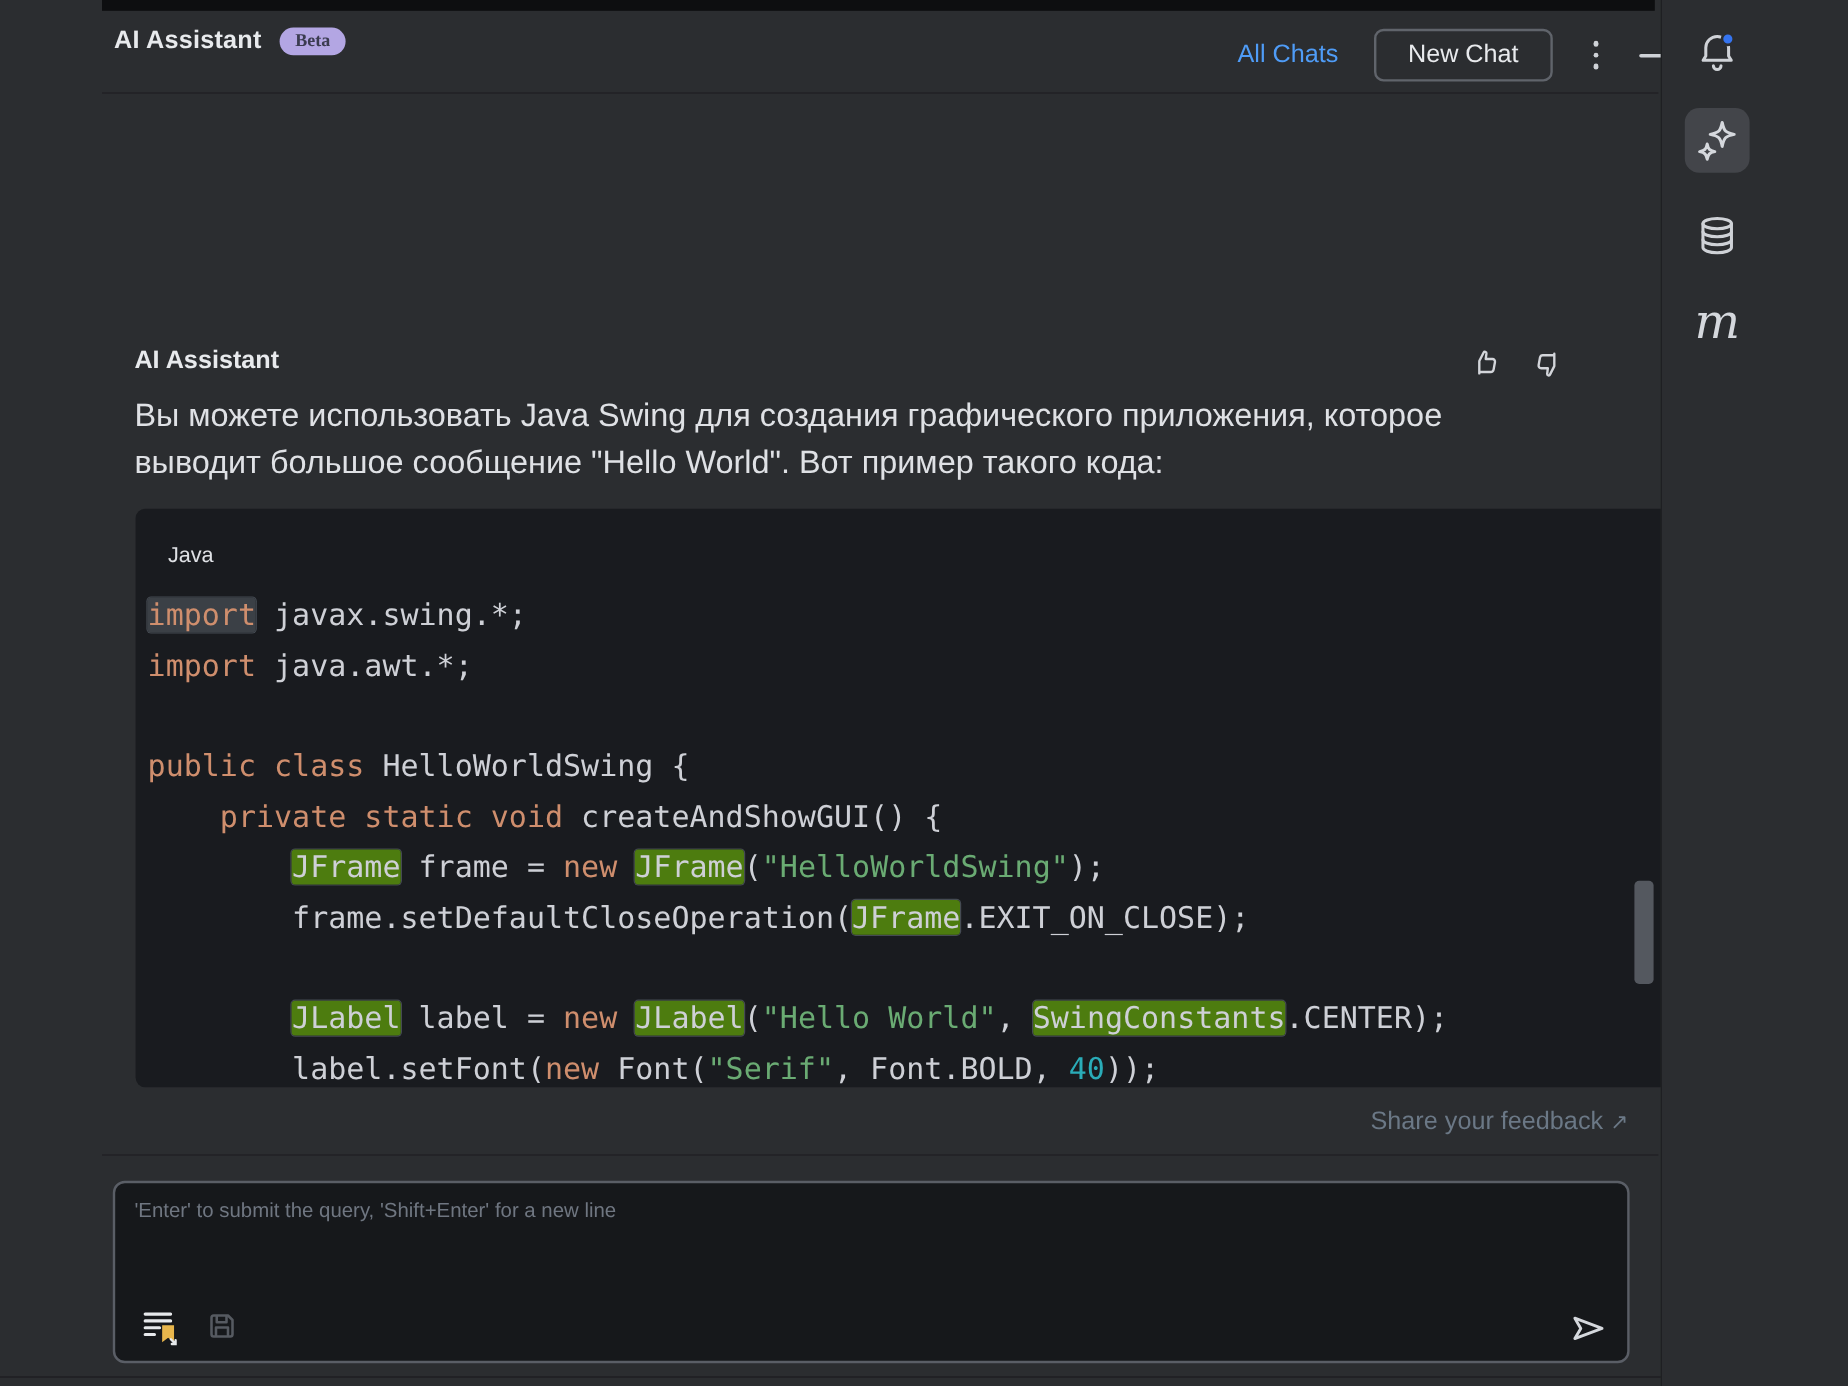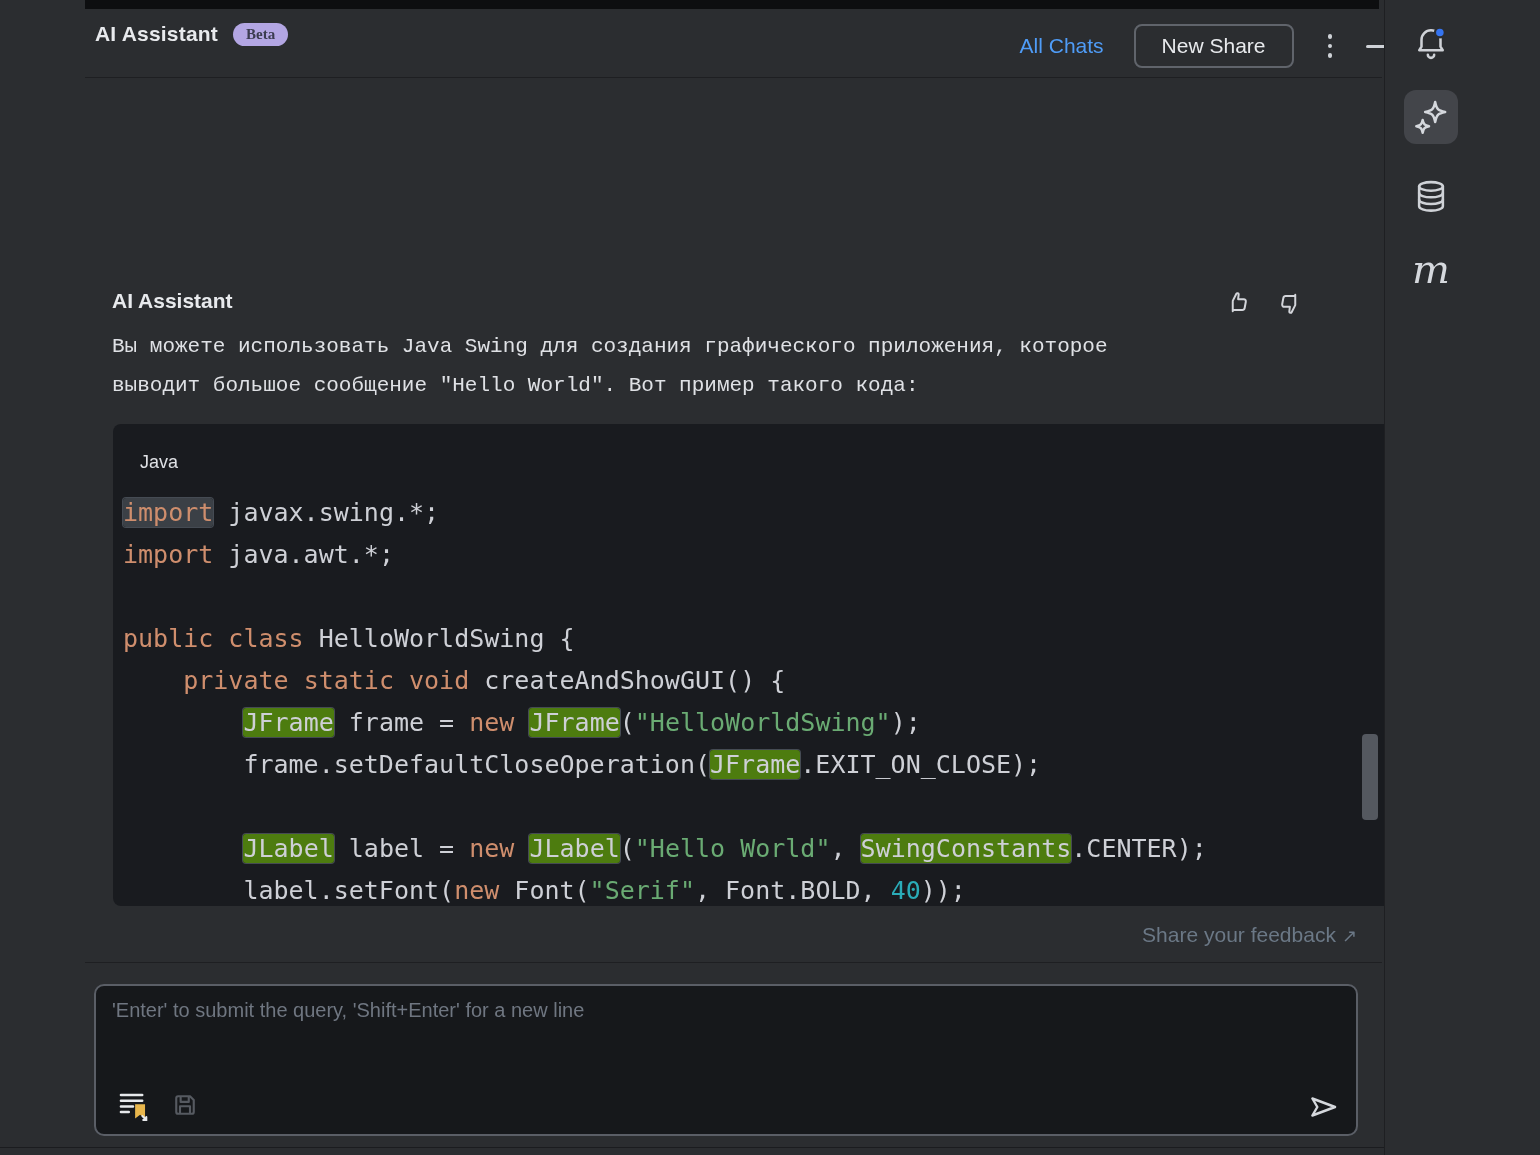--- a/index.html
+++ b/index.html
@@ -33,21 +33,21 @@
     background:#45484c;border-radius:0 0 14px 2px;}
   .me-author{left:26px;top:15px;font-size:21px;font-weight:bold;color:#eceef1;}
   .card-kebab{left:1104px;top:14px;}
   .card-kebab i{width:4px;height:4px;background:#dadce0;}
   .msg-lines{left:26px;top:50px;width:1100px;font-size:21px;line-height:39px;color:#e3e5e8;}
 
   
   .ai-author{left:112px;top:289px;font-size:21px;font-weight:bold;color:#e8eaed;}
   .thumbs{top:289px;left:1224px;display:flex;gap:24px;}
   .thumbs .icn{cursor:pointer;}
-  .ai-lines{left:112px;top:327px;width:1160px;font-size:21px;line-height:39px;color:#dfe1e5;font-family:Liberation Mono, monospace;}
+  .ai-lines{left:112px;top:327px;width:1160px;font-size:27px;line-height:39px;color:#dfe1e5;}
 
   
   .code-block{left:113px;top:424px;width:1416px;height:482px;background:#191b1f;
     border-radius:8px;overflow:hidden;}
   .code-hdr{position:absolute;left:0;top:0;width:100%;height:62px;display:flex;
     align-items:center;justify-content:space-between;box-sizing:border-box;padding:14px 46px 0 27px;}
   .code-lang{font-size:18px;color:#dfe1e5;}
   .code-hdr-icons{display:flex;gap:22px;align-items:center;}
   .code-area{position:absolute;left:10px;top:68px;right:0;
     font-family:"DejaVu Sans Mono","Liberation Mono",monospace;
@@ -63,21 +63,21 @@
   .scroll-thumb{left:1362px;top:734px;width:16px;height:86px;background:#54585f;border-radius:4px;cursor:grab;}
 
   
   .feedback{top:923px;left:85px;width:1272px;text-align:right;font-size:21px;color:#6b7886;cursor:pointer;}
   .feedback .arrow{font-size:18px;margin-left:6px;}
   .sep2{left:85px;top:962px;width:1297px;height:1px;background:#1e1f22;}
 
   
   .input-box{left:94px;top:984px;width:1264px;height:152px;background:#16181b;
     border:2px solid #5a5e66;border-radius:10px;box-sizing:border-box;cursor:text;}
-  .placeholder{position:absolute;left:16px;top:13px;font-size:20px;color:#6f7681;}
+  .placeholder{position:absolute;left:16px;top:13px;font-size:17px;color:#6f7681;}
   .input-icons-left{position:absolute;left:20px;bottom:12px;display:flex;gap:20px;align-items:center;}
   .send-btn{position:absolute;right:16px;bottom:10px;cursor:pointer;}
   .bottom-sep{left:0;top:1147px;width:1540px;height:1px;background:#1b1c1f;}
 
   
   .stripe{left:1384px;top:0;width:156px;height:1155px;background:#2b2d30;border-left:1px solid #1e1f22;}
   .stripe-btn{position:absolute;left:19px;width:54px;height:54px;display:flex;
     align-items:center;justify-content:center;border-radius:12px;cursor:pointer;}
   .stripe-btn.active{background:#43454a;}
   .icn{display:inline-flex;}
@@ -89,21 +89,21 @@
 <div class="app">
 
   <div class="abs topbar-black"></div>
 
   <div class="abs hdr-left">
     <span class="hdr-title">AI Assistant</span>
     <span class="beta-pill">Beta</span>
   </div>
   <div class="abs hdr-right">
     <span class="all-chats">All Chats</span>
-    <button class="new-chat-btn">New Share</button>
+    <button class="new-chat-btn">New Chat</button>
     <span class="kebab">
         <i></i>
         <i></i>
         <i></i>
       </span>
     <span class="minimize"></span>
   </div>
   <div class="abs hdr-sep"></div>
 
 

